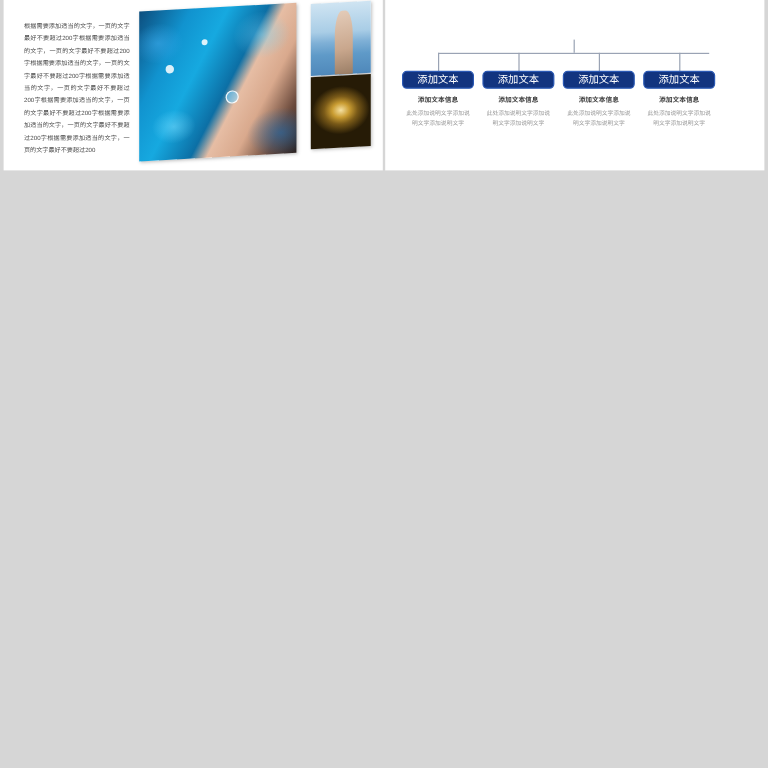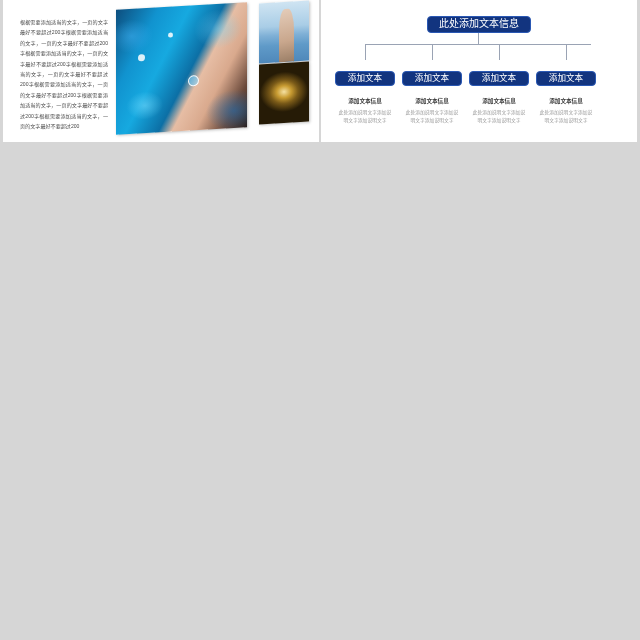--- a/index.html
+++ b/index.html
@@ -32,21 +32,21 @@
 
 
 .oc-root{position:absolute;left:106px;top:52px;width:104px;height:17px;background:#12347f;
  border:1.4px solid #2a58b4;border-radius:4px;color:#fff;font-size:10px;line-height:14px;text-align:center;box-sizing:border-box;}
 .oc-stem{position:absolute;left:157px;top:69px;width:1px;height:11px;background:#9aa3b4;}
 .oc-bar{position:absolute;left:44px;top:80px;width:226px;height:1px;background:#9aa3b4;}
 .oc-drop{position:absolute;top:80px;width:1px;height:16px;background:#9aa3b4;}
 .d0{left:44px;}.d1{left:111px;}.d2{left:178px;}.d3{left:245px;}
 .oc-col{position:absolute;top:95px;width:68px;text-align:center;}
 .c0{left:10px;}.c1{left:77px;}.c2{left:144px;}.c3{left:211px;}
-.oc-box{margin:12px 4px;height:15px;background:#12347f;border:1.4px solid #2a58b4;border-radius:4px;
+.oc-box{margin:0 4px;height:15px;background:#12347f;border:1.4px solid #2a58b4;border-radius:4px;
  color:#fff;font-size:8.6px;line-height:12px;text-align:center;box-sizing:border-box;}
 .oc-sub{margin-top:7px;font-size:5.6px;font-weight:bold;color:#3b3b3b;line-height:7px;}
 .oc-body{margin-top:4px;font-size:4.8px;color:#9a9a9a;line-height:8.4px;padding:0 7px;}
 </style>
 </head>
 <body>
 
 <div class="grid">
 
   <div class="slide s1">
@@ -56,21 +56,20 @@
         <div class="ph-ico i1"></div>
           <div class="ph-ico i2"></div>
           <div class="ph-ico i3"></div>
       </div>
       <div class="ph ph-tr"></div>
       <div class="ph ph-br"></div>
     </div>
   </div>
 
   <div class="slide s2">
-    <div class="oc-root">此处添加文本信息</div>
     <div class="oc-stem"></div>
     <div class="oc-bar"></div>
     <div class="oc-drop d0"></div>
     <div class="oc-drop d1"></div>
     <div class="oc-drop d2"></div>
     <div class="oc-drop d3"></div>
     <div class="oc-col c0">
       <div class="oc-box">添加文本</div>
       <div class="oc-sub">添加文本信息</div>
       <div class="oc-body">此处添加说明文字添加说明文字添加说明文字</div>

